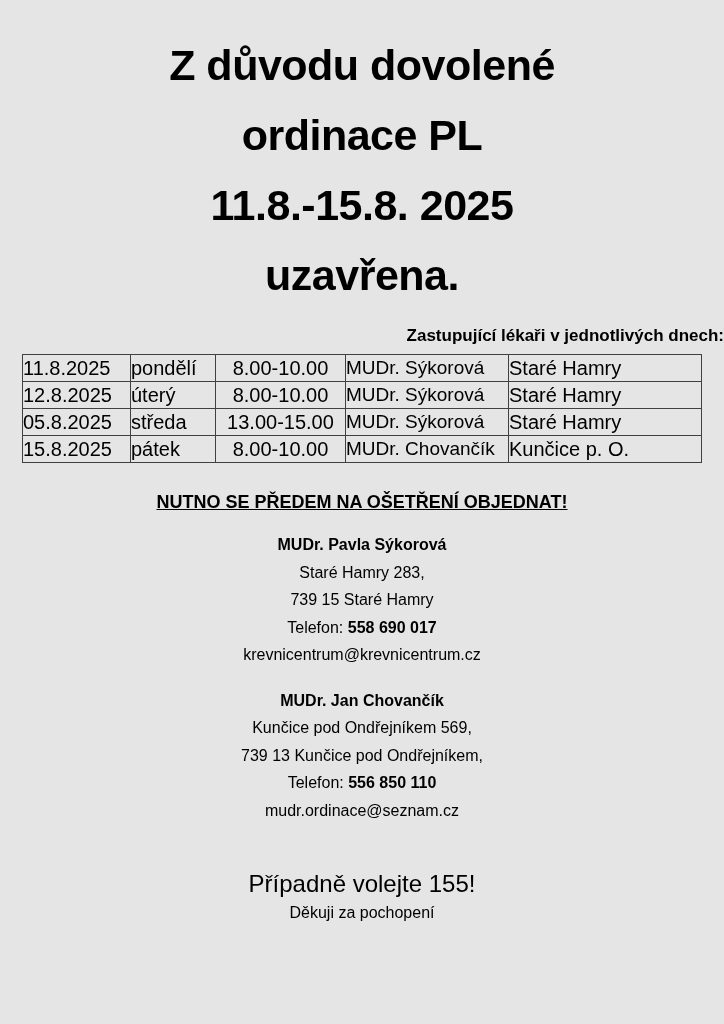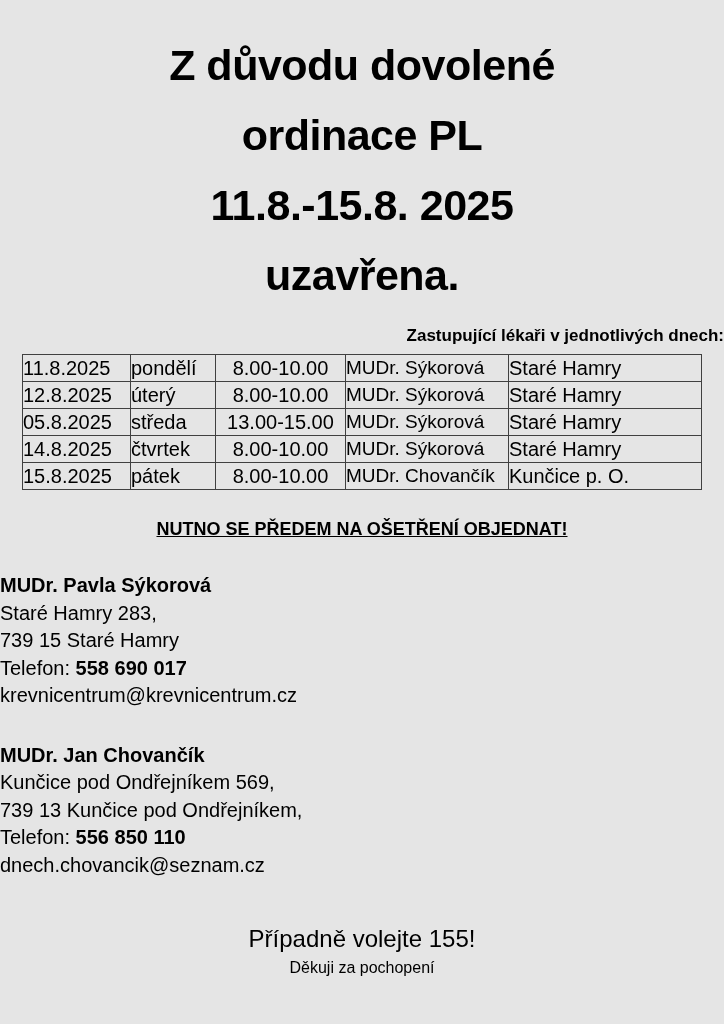--- a/index.html
+++ b/index.html
@@ -48,23 +48,23 @@
   td.c-doctor{ width: 163px; font-size: 19px; }
   td.c-place { width: 193px; }
   .notice {
     margin-top: 29px;
     text-align: center;
     font-size: 18px;
     font-weight: bold;
     text-decoration: underline;
   }
   .contact {
-    margin-top: 32px;
-    text-align: left;
-    font-size: 20px;
+    margin-top: 18px;
+    text-align: center;
+    font-size: 16px;
     line-height: 27.5px;
   }
   .contact .name { font-weight: bold; }
   .phone-number { font-weight: bold; }
   .footer-emergency {
     margin-top: 46px;
     text-align: center;
     font-size: 24px;
   }
   .footer-thanks {
@@ -104,27 +104,20 @@
         <td class="c-place">Staré Hamry</td>
       </tr>
       <tr>
         <td class="c-date">05.8.2025</td>
         <td class="c-day">středa</td>
         <td class="c-time">13.00-15.00</td>
         <td class="c-doctor">MUDr. Sýkorová</td>
         <td class="c-place">Staré Hamry</td>
       </tr>
       <tr>
-        <td class="c-date">14.8.2025</td>
-        <td class="c-day">čtvrtek</td>
-        <td class="c-time">8.00-10.00</td>
-        <td class="c-doctor">MUDr. Sýkorová</td>
-        <td class="c-place">Staré Hamry</td>
-      </tr>
-      <tr>
         <td class="c-date">15.8.2025</td>
         <td class="c-day">pátek</td>
         <td class="c-time">8.00-10.00</td>
         <td class="c-doctor">MUDr. Chovančík</td>
         <td class="c-place">Kunčice p. O.</td>
       </tr>
     </tbody>
   </table>
 
   <div class="notice">NUTNO SE PŘEDEM NA OŠETŘENÍ OBJEDNAT!</div>
@@ -135,19 +128,19 @@
     <div class="addr">739 15 Staré Hamry</div>
     <div class="phone-line"><span>Telefon: </span><span class="phone-number">558 690 017</span></div>
     <div class="email">krevnicentrum@krevnicentrum.cz</div>
   </div>
 
   <div class="contact">
     <div class="name">MUDr. Jan Chovančík</div>
     <div class="addr">Kunčice pod Ondřejníkem 569,</div>
     <div class="addr">739 13 Kunčice pod Ondřejníkem,</div>
     <div class="phone-line"><span>Telefon: </span><span class="phone-number">556 850 110</span></div>
-    <div class="email">dnech.chovancik@seznam.cz</div>
+    <div class="email">mudr.ordinace@seznam.cz</div>
   </div>
 
   <div class="footer-emergency">Případně volejte 155!</div>
   <div class="footer-thanks">Děkuji za pochopení</div>
 
 </div>
 
 </body></html>

